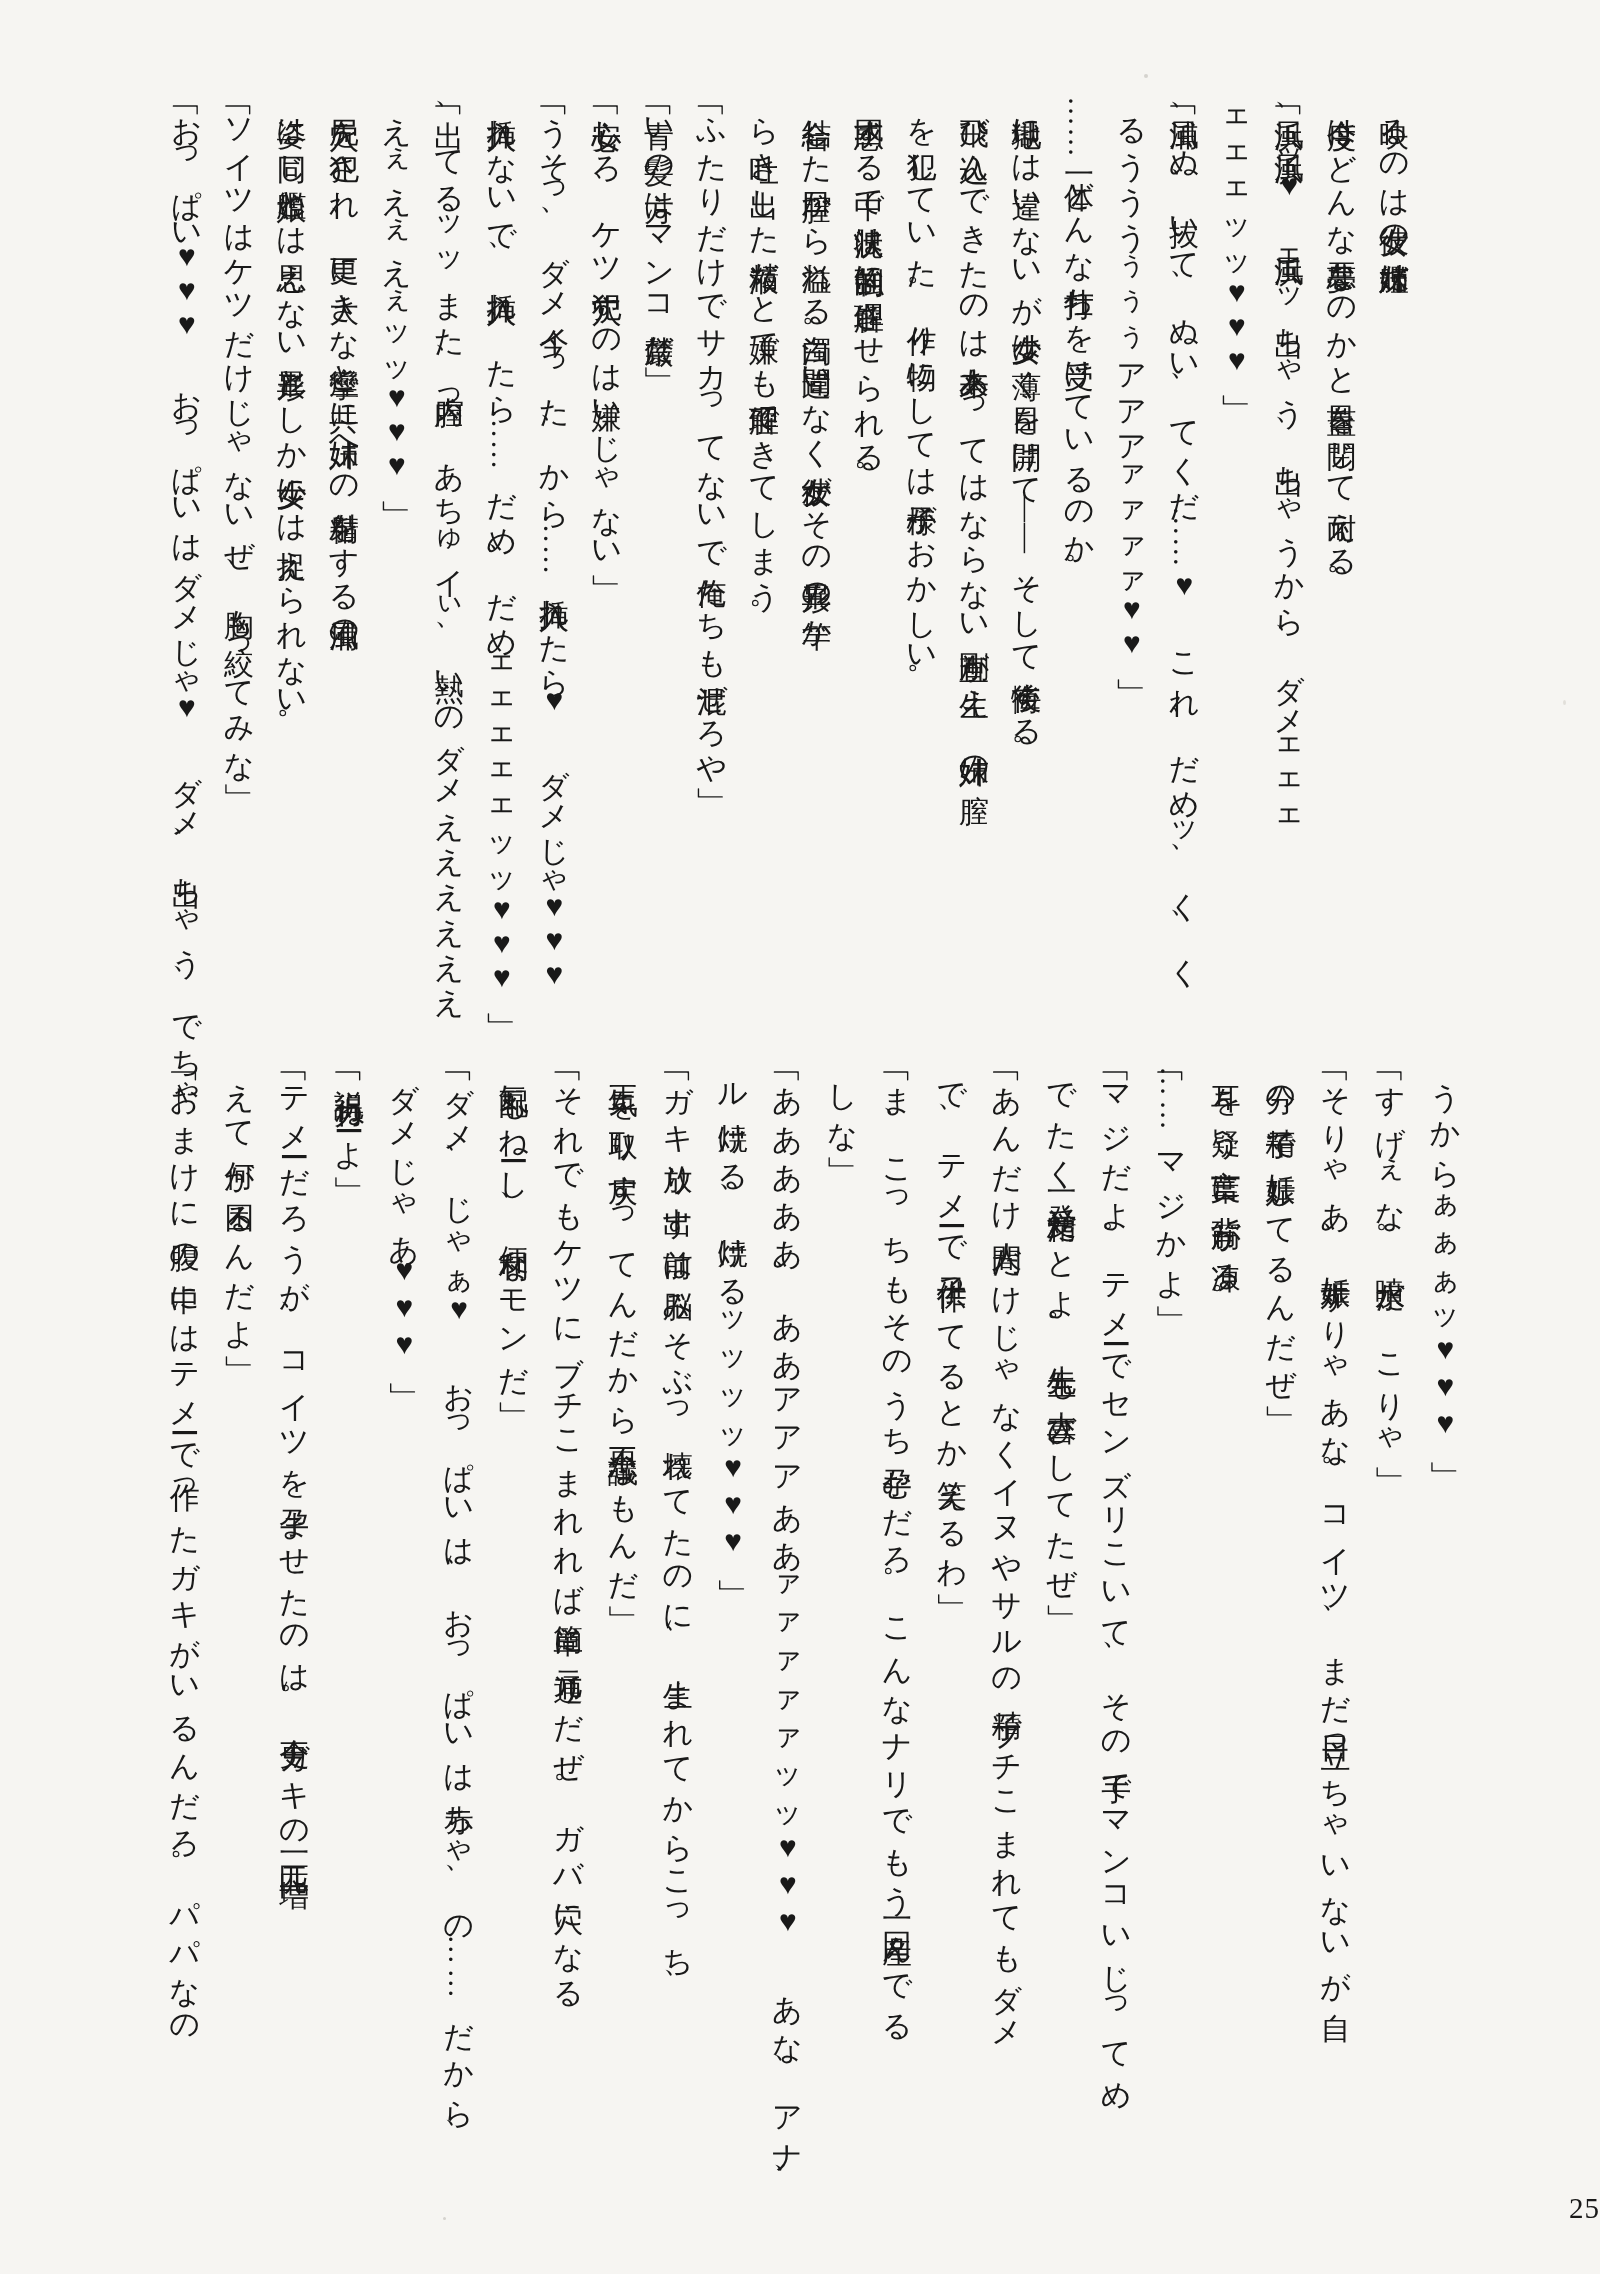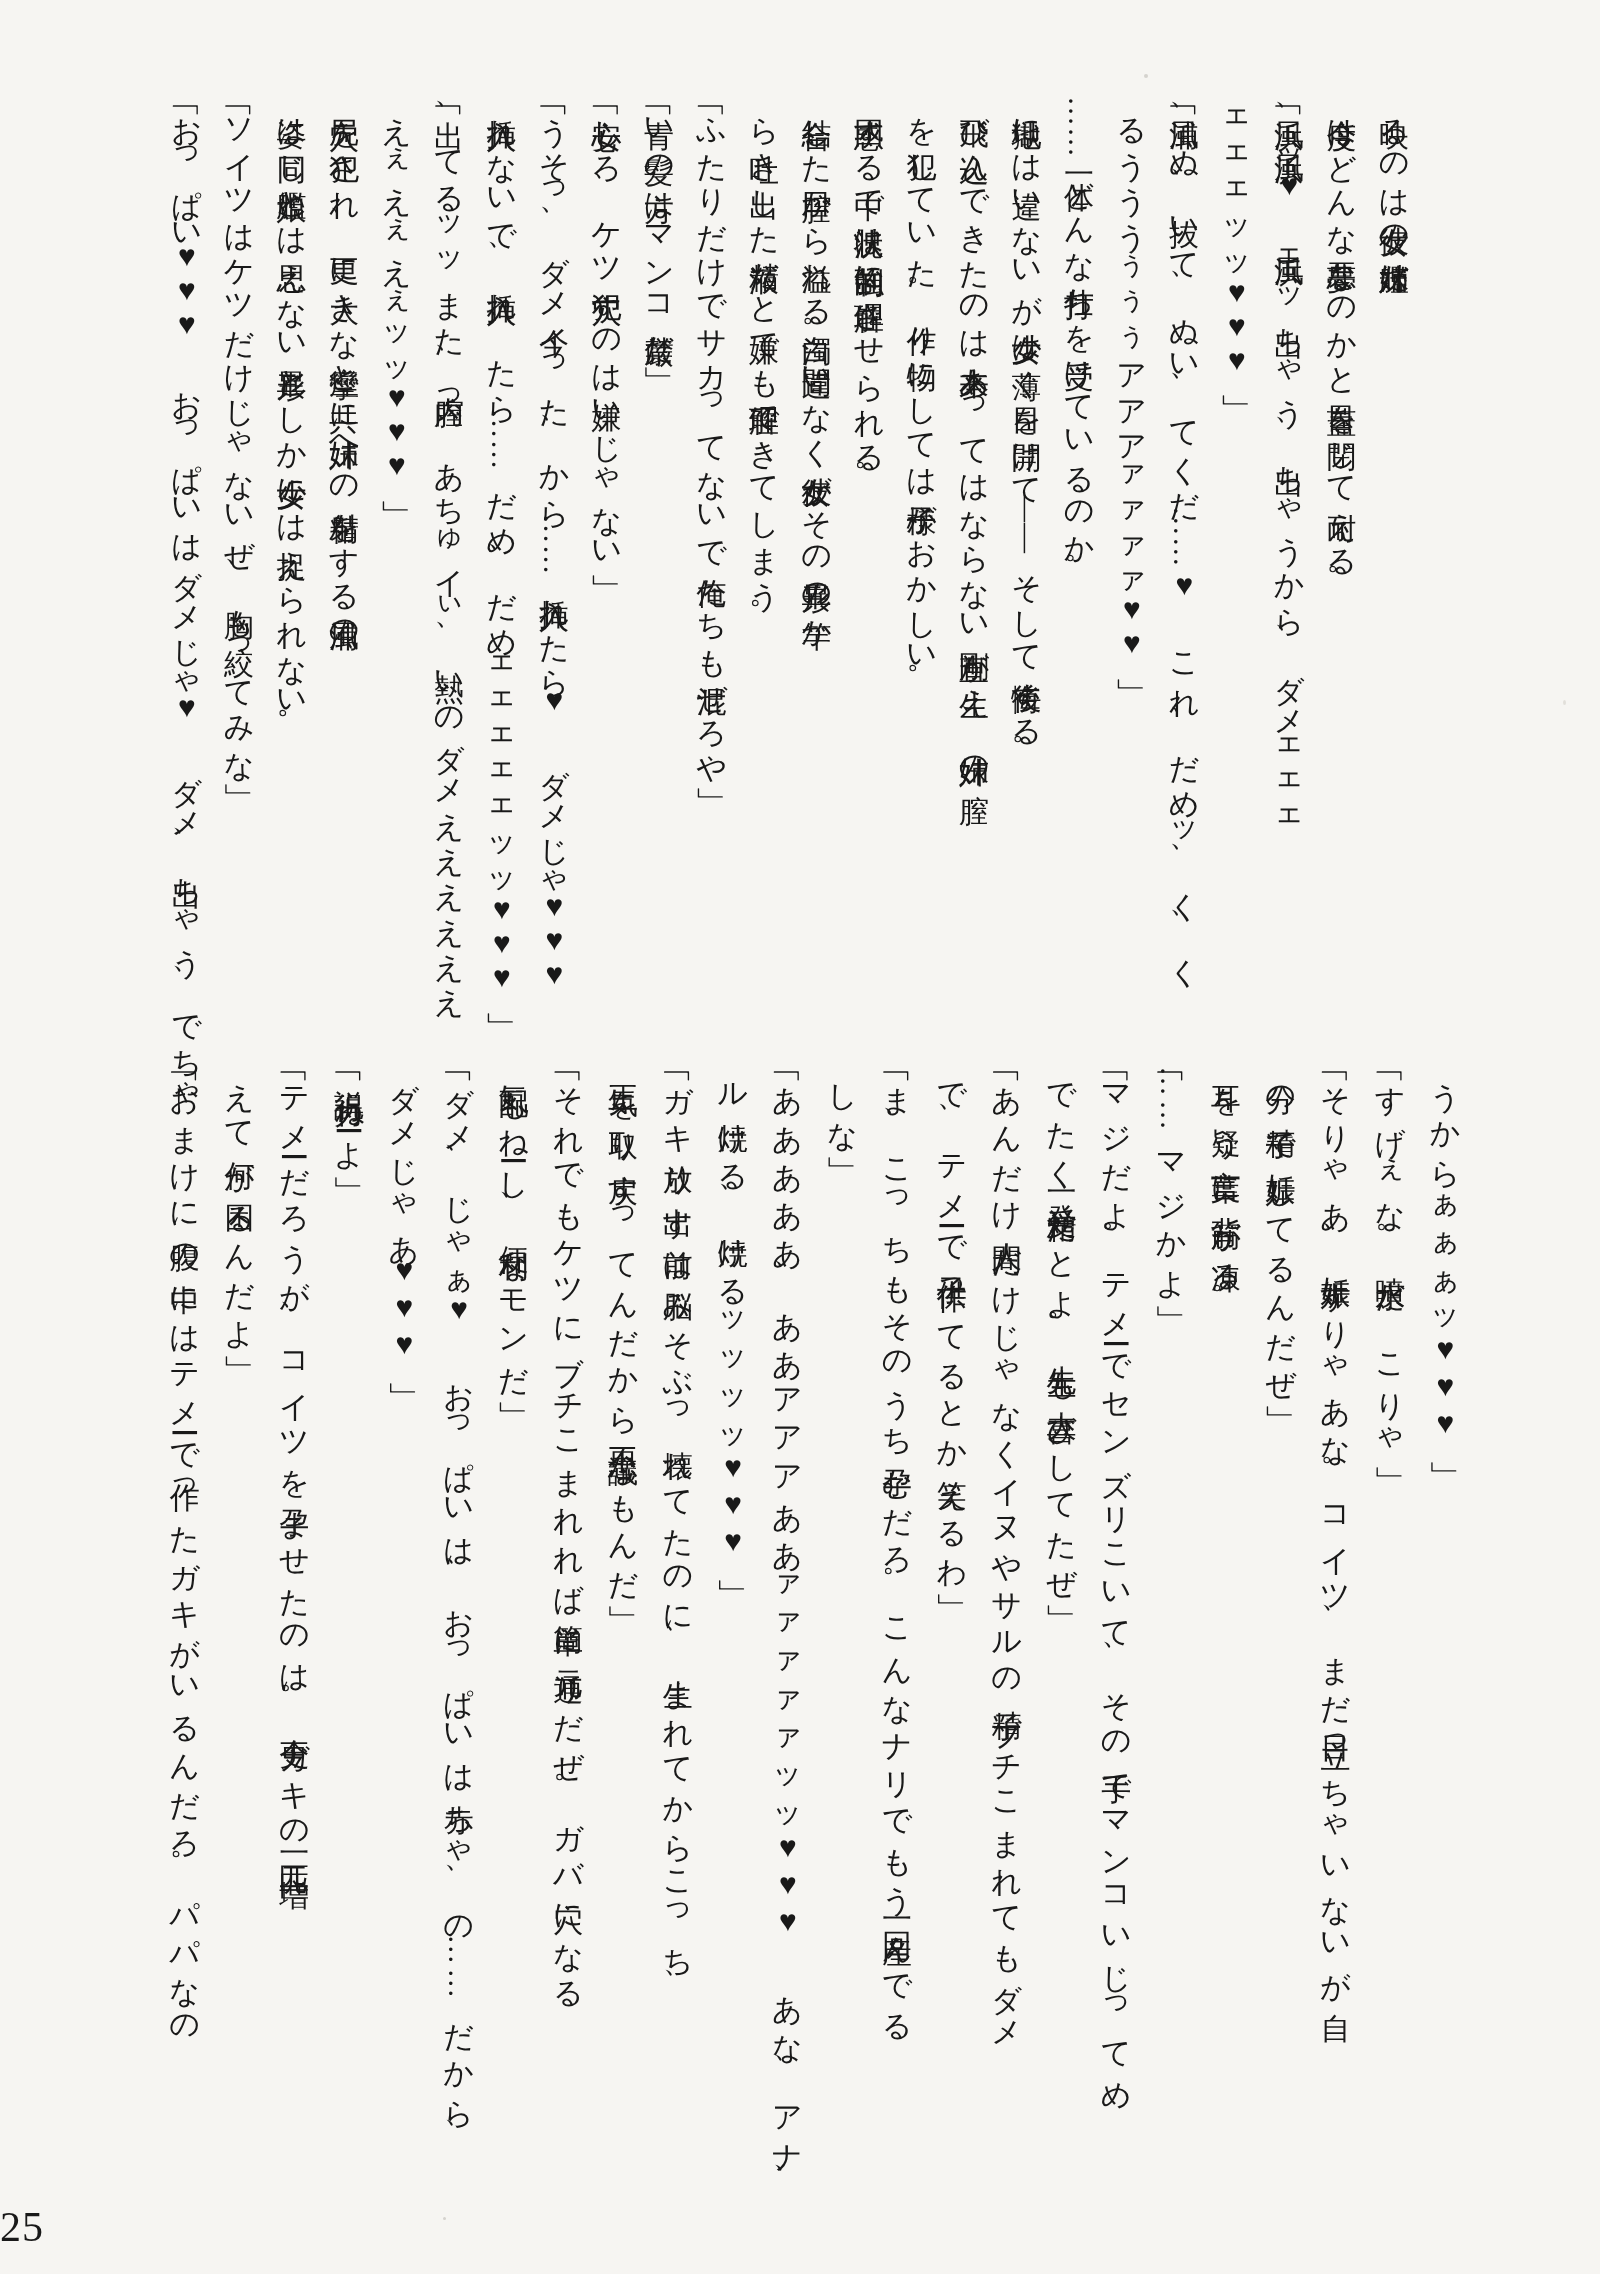--- a/index.html
+++ b/index.html
@@ -27,24 +27,23 @@
   }
   #top-block .tcol{line-height:52.5px;letter-spacing:1px;}
   #bottom-block{
     top:1062px;left:156px;
     width:1316px;height:1105px;
   }
   #bottom-block .tcol{line-height:54.8px;letter-spacing:4px;}
   #page-number{
     position:absolute;
     top:2192px;left:0;width:1600px;
-    text-align:left;
-    font-size:42px;
+    text-align:right;
+    font-size:29px;
     letter-spacing:1px;
-    margin-top:11px;
   }
   .speck{
     position:absolute;width:4px;height:4px;border-radius:50%;
     background:#b9b6b0;opacity:.55;
   }
   .speck.s1{left:1144px;top:74px;}
   .speck.s2{left:443px;top:2217px;width:3px;height:3px;}
   .speck.s3{left:1563px;top:700px;width:3px;height:5px;opacity:.35;}
 </style>
 </head>

